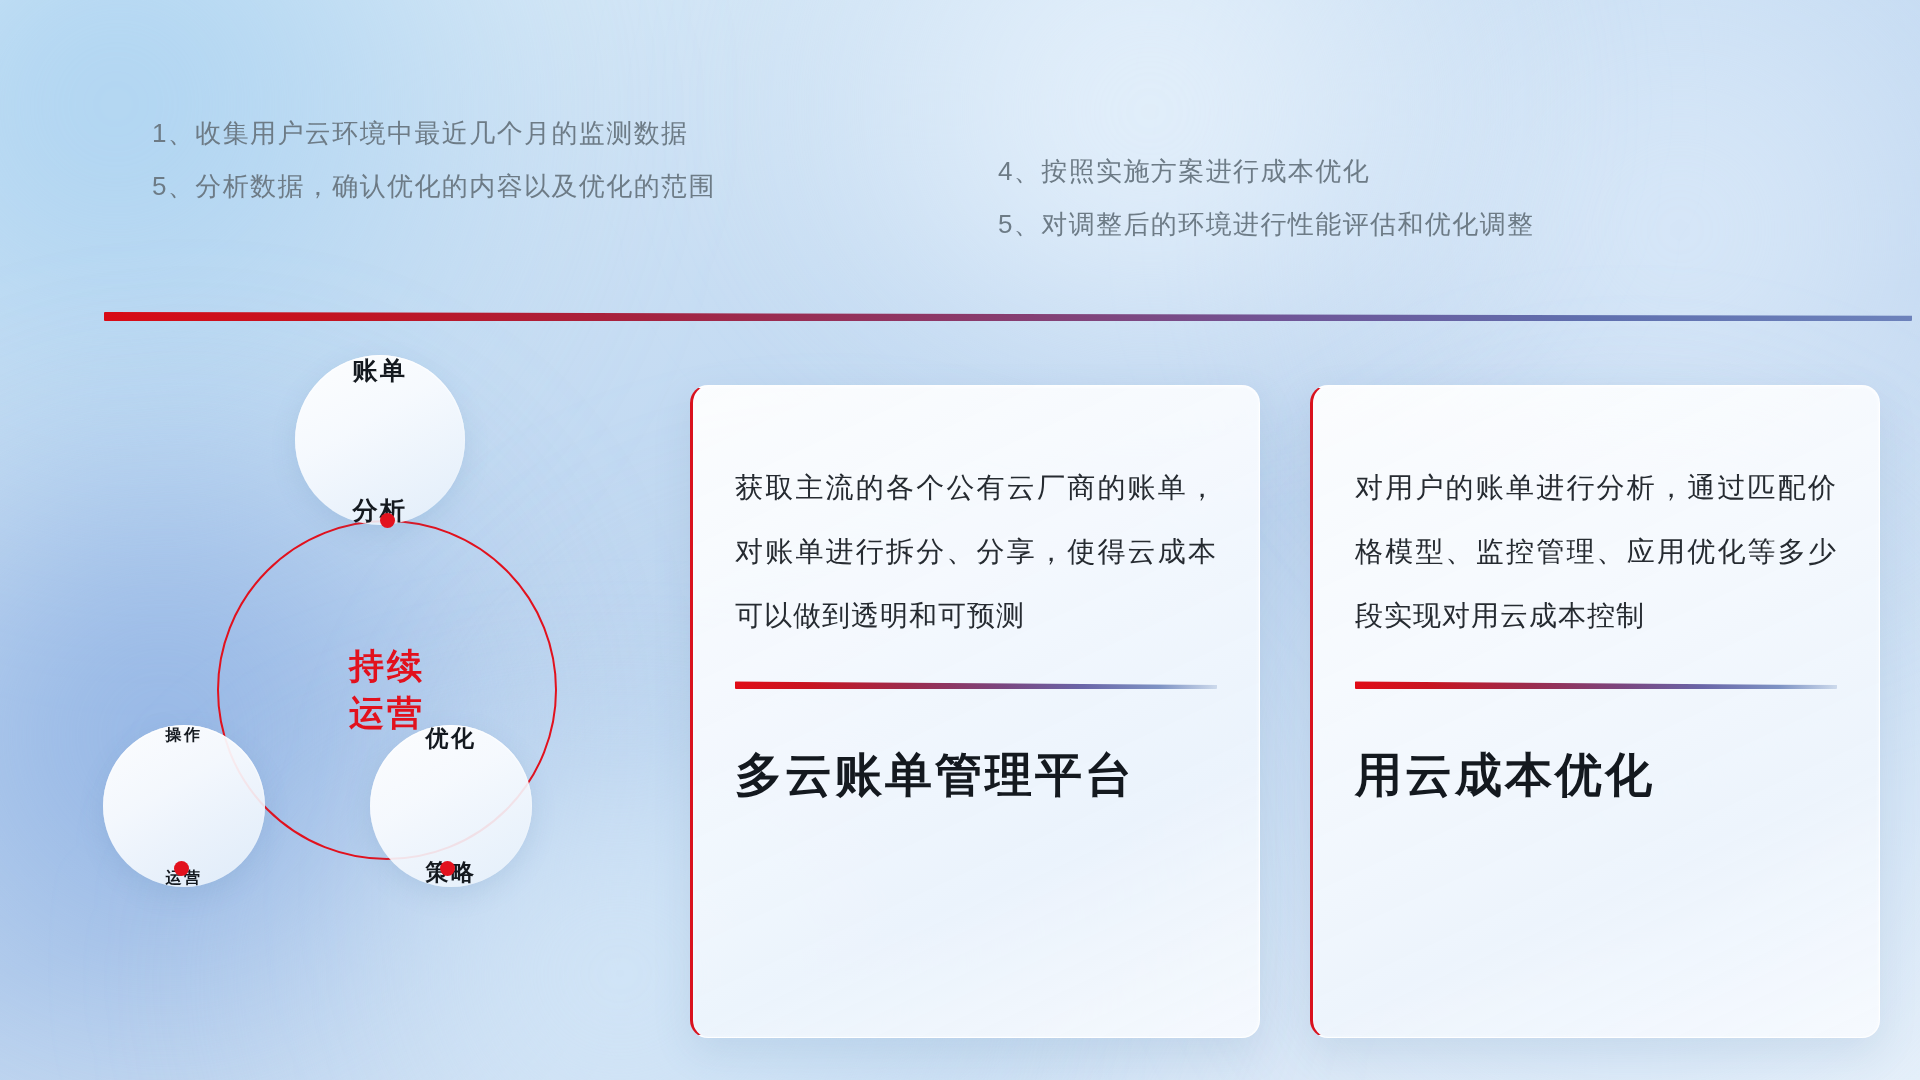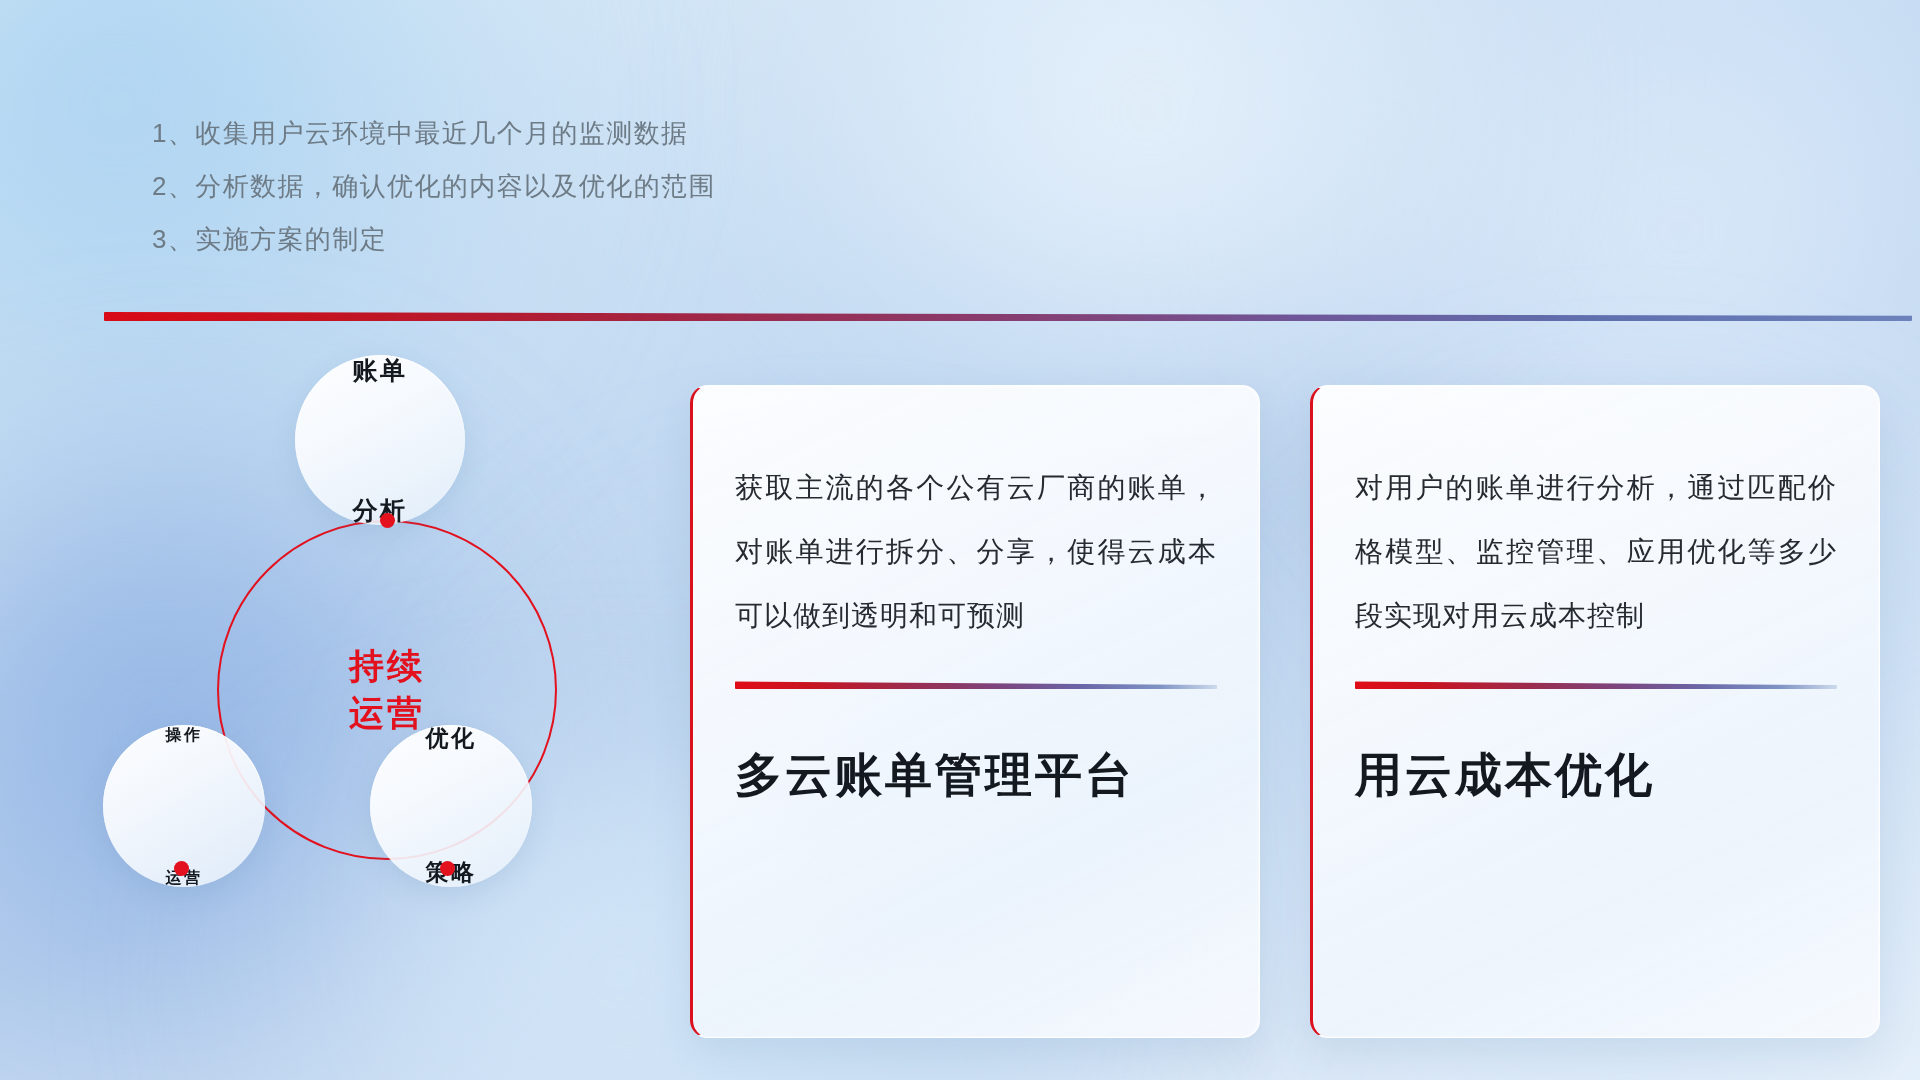--- a/index.html
+++ b/index.html
@@ -242,24 +242,27 @@
   <div class="bg-blob blob-a"></div>
   <div class="bg-blob blob-b"></div>
   <div class="bg-blob blob-c"></div>
   <div class="bg-blob blob-d"></div>
   <div class="bg-blob blob-e"></div>
   <div class="bg-blob blob-f"></div>
   <div class="bg-blob blob-g"></div>
 
   <div class="list-col list-left">
     <div class="list-item">1、收集用户云环境中最近几个月的监测数据</div>
-    <div class="list-item">2、分析数据，确认优化的内容以及优化的范围</div>
-    <div class="list-item">3、实施方案的制定</div>
-  </div>
-
+    <div class="list-item">5、分析数据，确认优化的内容以及优化的范围</div>
+  </div>
+
+  <div class="list-col list-right">
+    <div class="list-item">4、按照实施方案进行成本优化</div>
+    <div class="list-item">5、对调整后的环境进行性能评估和优化调整</div>
+  </div>
 
   <div class="top-divider"></div>
 
   <div class="diagram">
 
     <div class="ring-main"></div>
 
     <div class="ring-label">
       <span>持续</span>
       <span>运营</span>

